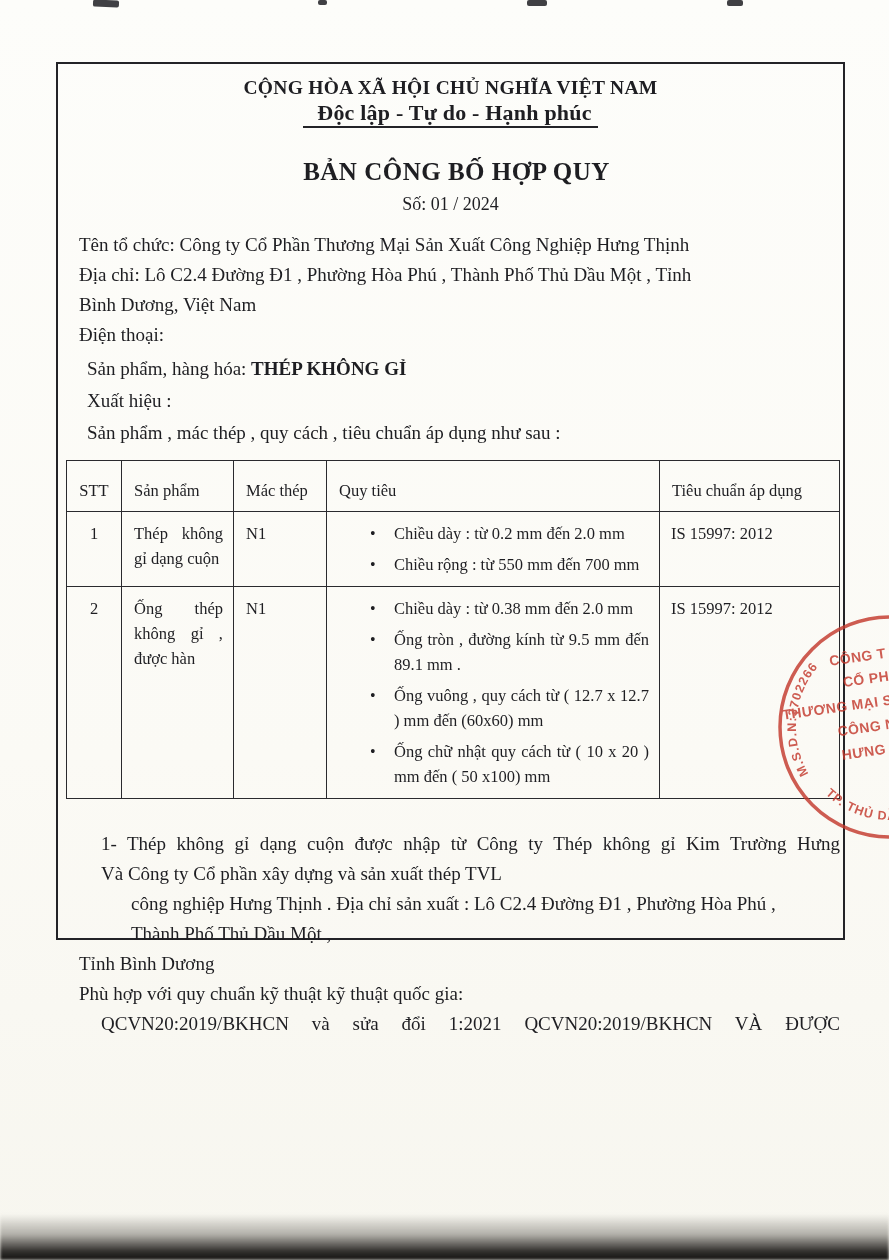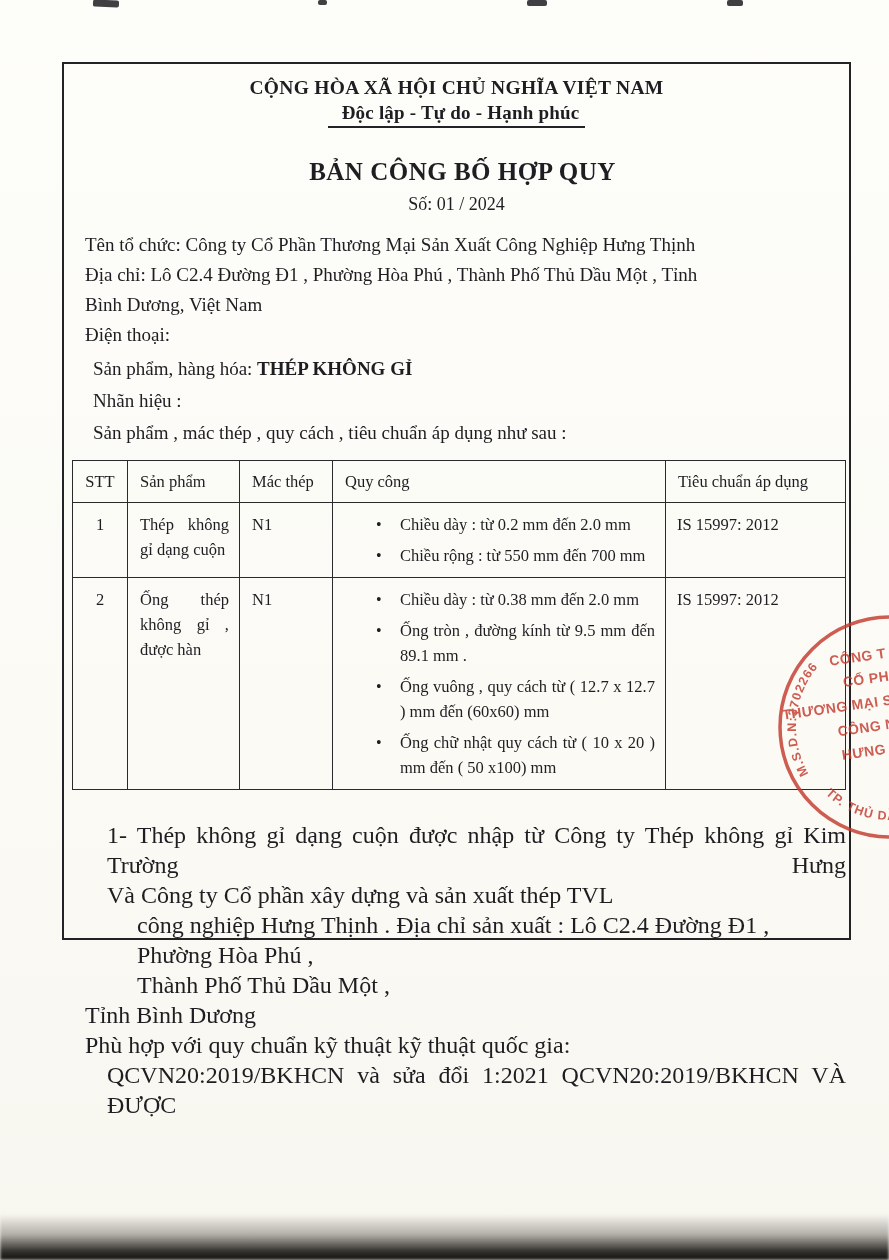--- a/index.html
+++ b/index.html
@@ -19,54 +19,54 @@
   .m2 { left:318px; width:9px;  height:5px; }
   .m3 { left:527px; width:20px; height:6px; }
   .m4 { left:727px; width:16px; height:6px; }
   .scan-band {
     position:absolute; left:0; bottom:0; width:100%; height:46px;
     background:linear-gradient(to bottom, rgba(70,66,60,0) 0%, rgba(70,66,60,.40) 45%, rgba(30,28,26,.92) 82%, #141311 100%);
     filter:blur(1.5px);
   }
   
   .frame {
-    position:absolute; left:62px; top:62px; width:789px; height:878px;
+    position:absolute; left:56px; top:62px; width:789px; height:878px;
     border:2px solid #232327;
   }
   .center { text-align:center; }
   .nat-header { margin-top:12px; font-size:19.5px; font-weight:bold; line-height:24px; letter-spacing:.3px; }
   .motto-wrap { margin-top:3px; }
   .motto {
-    display:inline-block; font-size:19px; font-weight:bold; line-height:20px;
+    display:inline-block; font-size:22px; font-weight:bold; line-height:20px;
     border-bottom:2px solid #232327; padding:0 6px 3px 14px; letter-spacing:.2px;
   }
   .title { margin-top:30px; font-size:25px; font-weight:bold; line-height:28px; letter-spacing:.5px;padding-left:12px; }
   .doc-number { margin-top:7px; font-size:18px; line-height:22px; }
 
   .body-text { font-size:19px; line-height:30px; }
   .block-info { margin:15px 20px 0 21px; }
   .block-line { margin:2px 20px 0 21px; }
   .indent-8 { padding-left:8px; }
   .product-strong { font-weight:bold; }
 
   table { border-collapse:collapse; margin:12px 0 0 8px; width:773px; table-layout:fixed; font-size:16.5px; }
   th,td { border:1.6px solid #2a2a2e; text-align:left; font-weight:normal; }
-  th { padding:10px 6px 10px 12px; line-height:21px; vertical-align:middle; }
+  th { padding:19px 6px 10px 12px; line-height:21px; vertical-align:middle; }
   td { padding:9px 10px 9px 12px; line-height:25px; vertical-align:top; }
   th.c-stt, td.c-stt { text-align:center; padding-left:4px; padding-right:4px; }
   td.c-mac { }
   td.c-sp  { text-align:justify; }
   td.c-tc  { padding-left:11px; }
   ul.specs { list-style:none; margin:0; padding-left:55px; }
   ul.specs li { position:relative; text-align:justify; }
   ul.specs li::before { content:"\2022"; position:absolute; left:-24px; top:0; font-size:16px; }
   ul.specs li + li { margin-top:6px; }
 
   .notes { margin:30px 3px 0 0; }
-  .nline { font-size:24px; line-height:30px; }
+  .nline { font-size:19px; line-height:30px; }
   .jfull { text-align:justify; text-align-last:justify; }
   .ml-43 { margin-left:43px; }
   .ml-73 { margin-left:73px; }
   .ml-21 { margin-left:21px; }
   .ml-5  { margin-left:5px; }
 
   
   .stamp { position:absolute; left:775px; top:612px; opacity:.82; }
   .stamp-ring { fill:none; stroke:var(--stamp-color,#c43a2e); stroke-width:3.5; }
   .stamp text { fill:var(--stamp-color,#c43a2e); font-family:"Liberation Sans","DejaVu Sans",sans-serif; font-weight:bold; }
@@ -97,37 +97,37 @@
       <div>Tên tổ chức: Công ty Cổ Phần Thương Mại Sản Xuất Công Nghiệp Hưng Thịnh</div>
       <div>Địa chỉ: Lô C2.4 Đường Đ1 , Phường Hòa Phú , Thành Phố Thủ Dầu Một , Tỉnh</div>
       <div>Bình Dương, Việt Nam</div>
       <div>Điện thoại:</div>
     </div>
 
     <div class="body-text block-line indent-8" style="margin-top:4px">
       <span>Sản phẩm, hàng hóa:</span>
       <span class="product-strong">THÉP KHÔNG GỈ</span>
     </div>
-    <div class="body-text block-line indent-8">Nhãn hiệu :</div>
+    <div class="body-text block-line indent-8">Xuất hiệu :</div>
     <div class="body-text block-line indent-8">Sản phẩm , mác thép , quy cách , tiêu chuẩn áp dụng như sau :</div>
 
     <table>
       <colgroup>
         <col style="width:55px">
           <col style="width:112px">
           <col style="width:93px">
           <col style="width:333px">
           <col style="width:180px">
       </colgroup>
       <thead>
         <tr>
           <th class="c-stt">STT</th>
           <th>Sản phẩm</th>
           <th>Mác thép</th>
-          <th>Quy công</th>
+          <th>Quy tiêu</th>
           <th>Tiêu chuẩn áp dụng</th>
         </tr>
       </thead>
       <tbody>
         <tr>
           <td class="c-stt">1</td>
           <td class="c-sp">Thép không gỉ dạng cuộn</td>
           <td class="c-mac">N1</td>
           <td class="c-qc">
             <ul class="specs">

